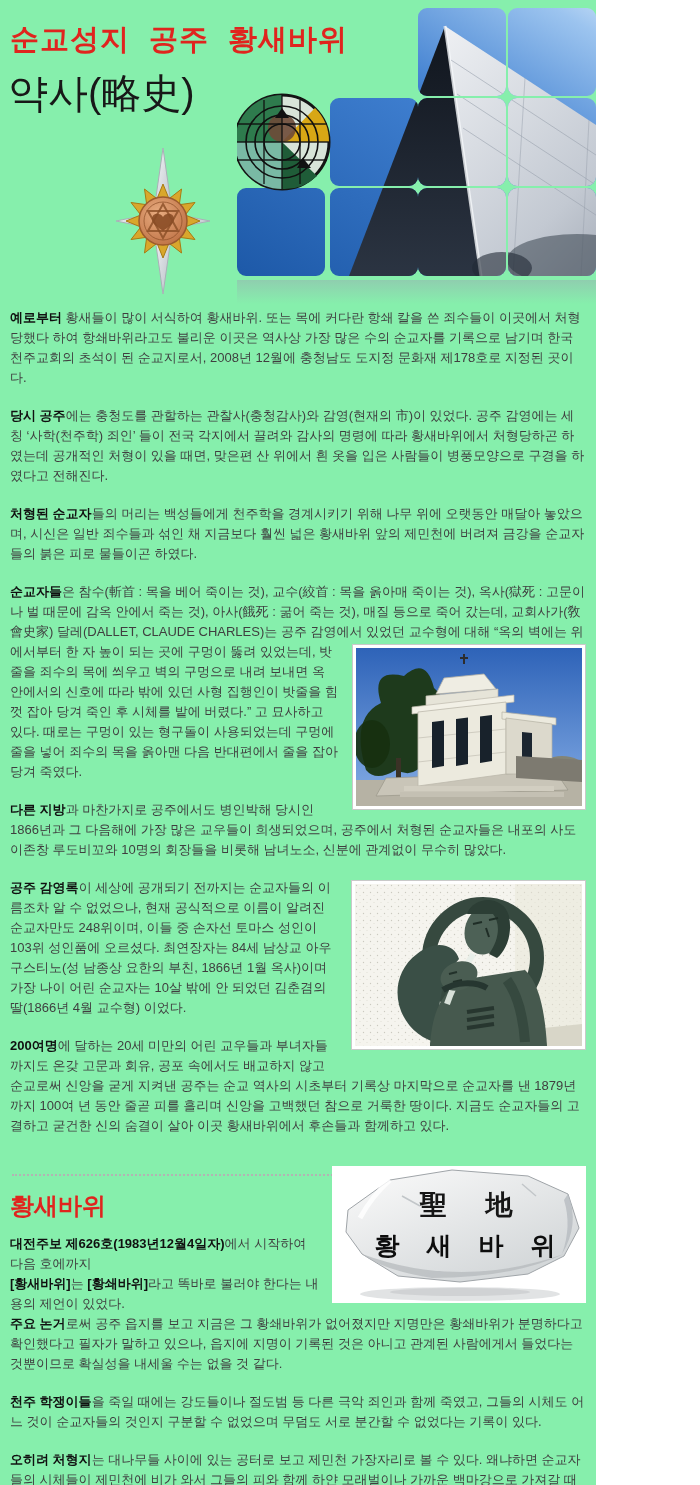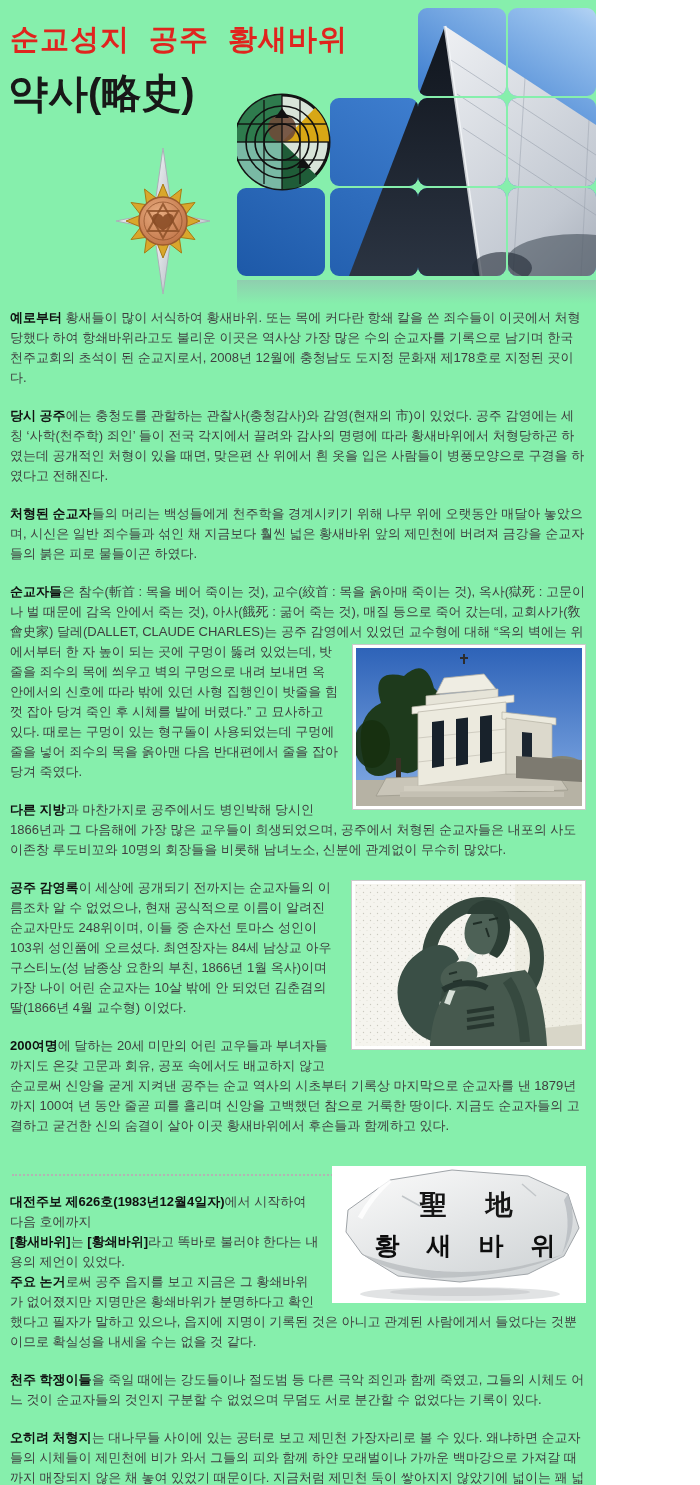--- a/index.html
+++ b/index.html
@@ -2,21 +2,21 @@
 <html><head>
 <meta charset="utf-8">
 <style>
   html,body{margin:0;padding:0;background:#ffffff;}
   .page{position:relative;width:596px;height:1485px;background:#86efac;overflow:hidden;
         font-family:"Liberation Sans","DejaVu Sans",sans-serif;}
   
   .hdr{position:relative;height:308px;}
   .title-red{position:absolute;left:10px;top:20px;font-size:29px;font-weight:bold;
              color:#e0241e;word-spacing:10px;letter-spacing:1px;white-space:nowrap;}
-  .title-black{position:absolute;left:8px;top:66px;font-size:40px;font-weight:bold;
+  .title-black{position:absolute;left:8px;top:66px;font-size:40px;font-weight:normal;
                color:#181818;letter-spacing:0;white-space:nowrap;}
   .medallion{position:absolute;left:108px;top:146px;}
   .collage{position:absolute;left:237px;top:8px;}
   
   .bodytext{padding:0 10px;color:#3f3f3f;font-size:13px;line-height:20px;text-align:left;}
   .para{margin:0 0 18px 0;}
   .lead{color:#101010;font-size:13px;font-weight:bold;line-height:20px;}
   .bsub{color:#101010;font-weight:bold;}
   
   .ph{float:right;background:#fff;}
@@ -214,20 +214,21 @@
           <path d="M236,28 Q248,58 230,88 Q240,60 232,34 Z" fill="#b7bcc0" opacity="0.8"></path>
           <path d="M58,14 Q40,30 28,52" stroke="#ffffff" stroke-width="5" opacity="0.8" fill="none"></path>
           <path d="M70,30 l18,10 M190,18 l14,12" stroke="#c2c6c9" stroke-width="1.5" fill="none"></path>
           <text x="142" y="48" text-anchor="middle" font-family="Liberation Serif, DejaVu Serif, serif" font-size="27" font-weight="bold" fill="#161616" letter-spacing="16">聖 地</text>
           <text x="138" y="88" text-anchor="middle" font-family="Liberation Sans, DejaVu Sans, sans-serif" font-size="25" font-weight="bold" fill="#0d0d0d" letter-spacing="10">황 새 바 위</text>
           <ellipse cx="128" cy="128" rx="100" ry="7" fill="#cdd0d2" opacity="0.6"></ellipse>
           <ellipse cx="128" cy="126" rx="70" ry="4" fill="#bfc2c4" opacity="0.5"></ellipse>
         </svg>
       </span>
 
+      <h3 class="sec-title">황새바위</h3>
 
       <p class="para"><b class="lead">대전주보 제626호(1983년12월4일자)</b><span>에서 시작하여 다음 호에까지</span><br><b class="bsub">[황새바위]</b><span>는 </span><b class="bsub">[황쇄바위]</b><span>라고 똑바로 불러야 한다는 내용의 제언이 있었다.</span><br><b class="lead">주요 논거</b><span>로써 공주 읍지를 보고 지금은 그 황쇄바위가 없어졌지만 지명만은 황쇄바위가 분명하다고 확인했다고 필자가 말하고 있으나, 읍지에 지명이 기록된 것은 아니고 관계된 사람에게서 들었다는 것뿐이므로 확실성을 내세울 수는 없을 것 같다.</span></p>
 
       <div class="clr"></div>
 
       <p class="para"><b class="lead">천주 학쟁이들</b><span>을 죽일 때에는 강도들이나 절도범 등 다른 극악 죄인과 함께 죽였고, 그들의 시체도 어느 것이 순교자들의 것인지 구분할 수 없었으며 무덤도 서로 분간할 수 없었다는 기록이 있다.</span></p>
 
       <p class="para"><b class="lead">오히려 처형지</b><span>는 대나무들 사이에 있는 공터로 보고 제민천 가장자리로 볼 수 있다. 왜냐하면 순교자들의 시체들이 제민천에 비가 와서 그들의 피와 함께 하얀 모래벌이나 가까운 백마강으로 가져갈 때까지 매장되지 않은 채 놓여 있었기 때문이다. 지금처럼 제민천 둑이 쌓아지지 않았기에 넓이는 꽤 넓었던 것으로 생각된다.</span></p>
 
 

